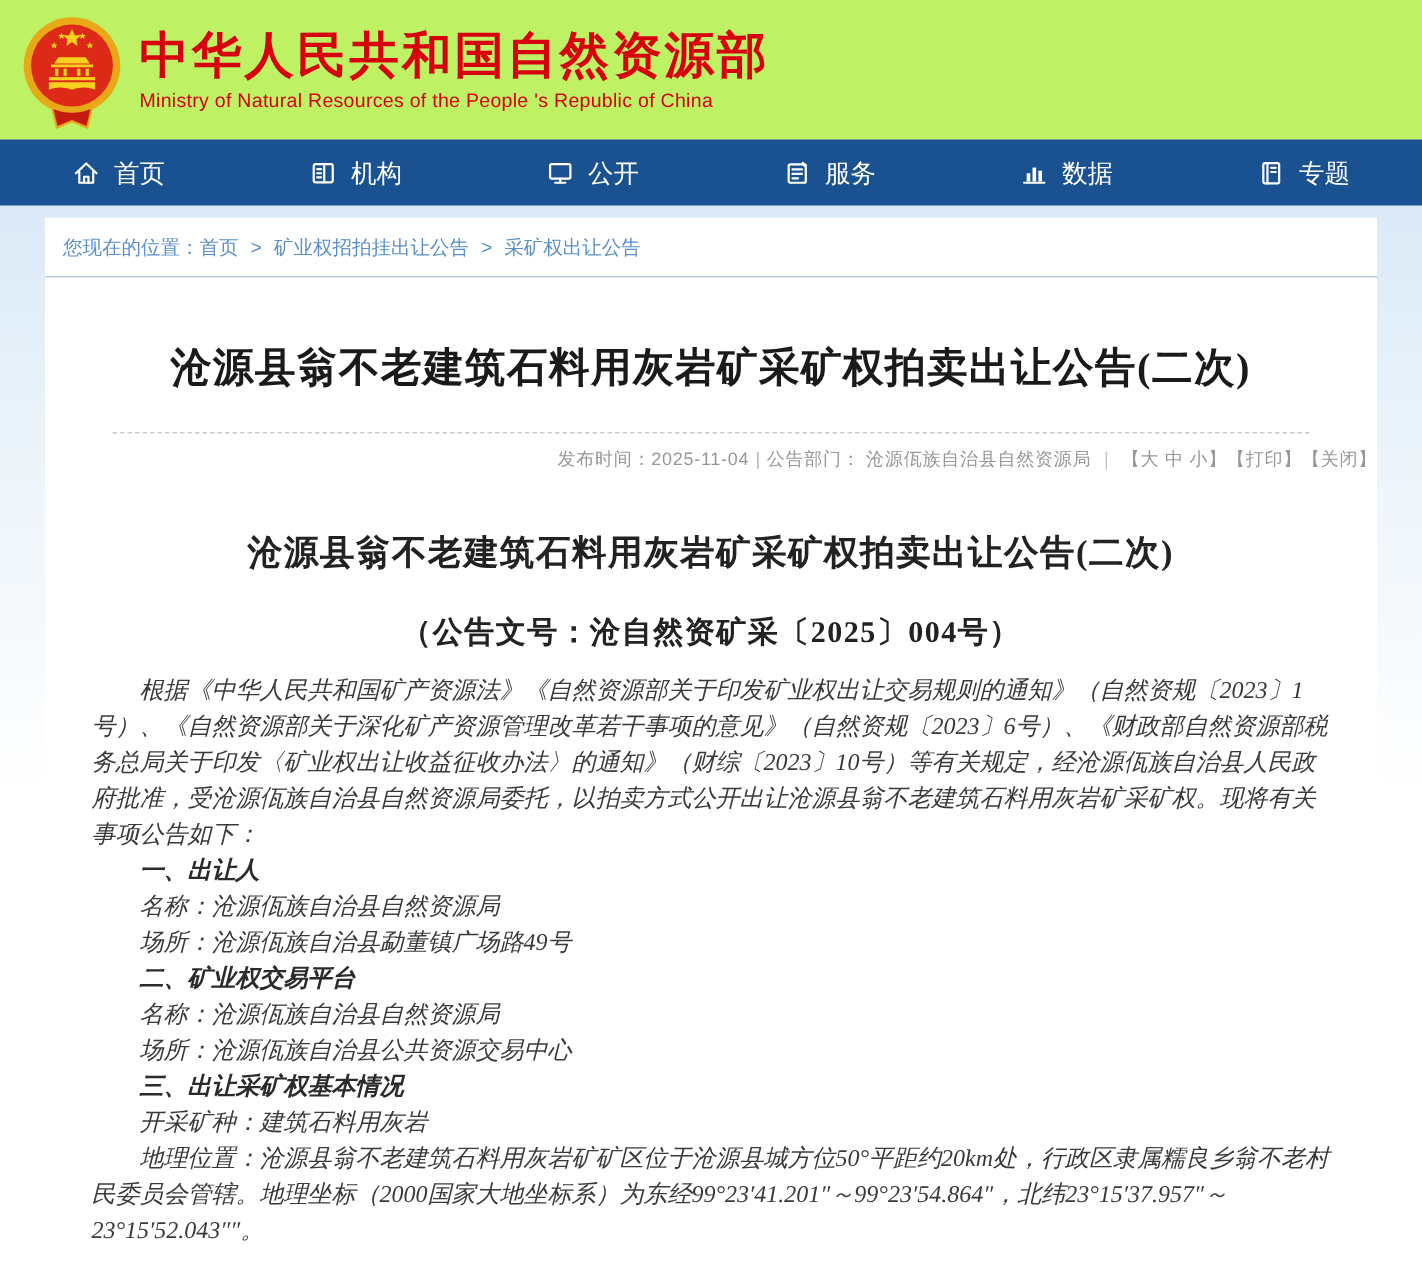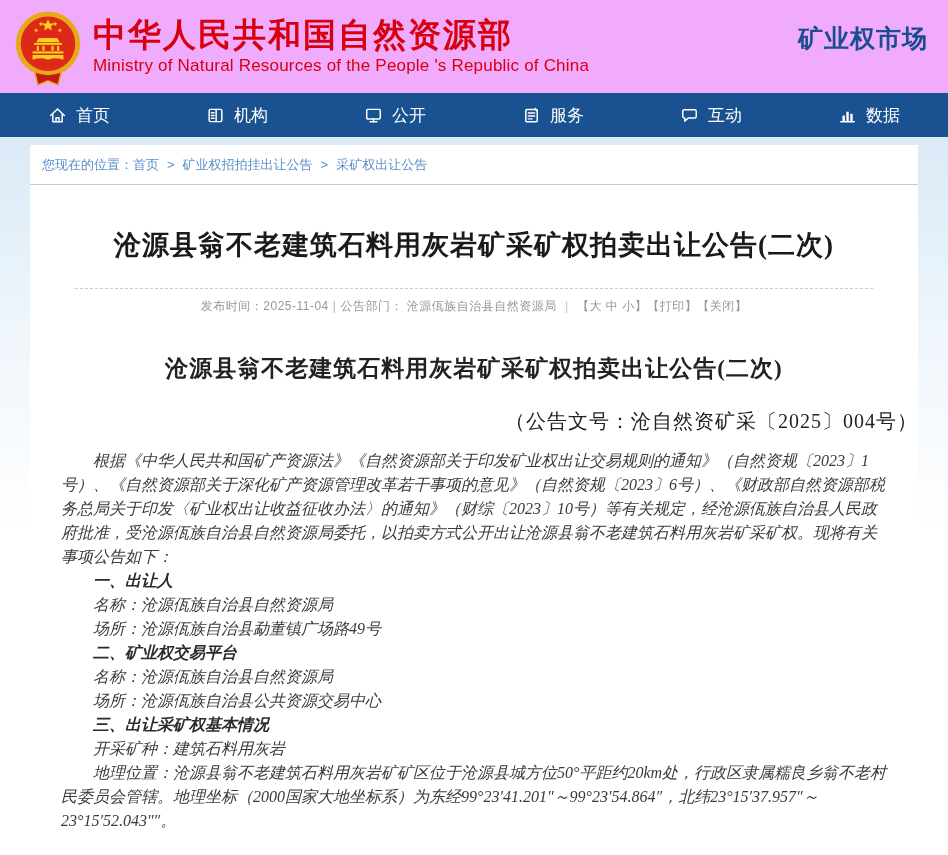--- a/index.html
+++ b/index.html
@@ -5,29 +5,29 @@
   * { box-sizing: border-box; }
   html, body { margin: 0; padding: 0; }
   body {
     width: 948px; height: 855px; overflow: hidden;
     background: linear-gradient(180deg, #cfe1f2 0%, #dcebf7 18%, #eef5fb 38%, #ffffff 62%);
     font-family: "Liberation Sans", "DejaVu Sans", sans-serif;
   }
 
   
   .top-header {
-    height: 93px; background: #f0abfc;
+    height: 93px; background: #bef264;
     display: flex; align-items: center;
   }
   .emblem { width: 70px; height: 82px; margin: 6px 10px 0 13px; flex: 0 0 auto; }
   .title-block { display: flex; flex-direction: column; }
   .site-title {
     font-size: 33px; font-weight: bold; color: #d7000f; letter-spacing: 2px; line-height: 1.1;
   }
-  .site-subtitle { font-size: 17px; color: #d7000f; margin-top: 3px; letter-spacing: .2px; }
+  .site-subtitle { font-size: 13px; color: #d7000f; margin-top: 3px; letter-spacing: .2px; }
   .section-title {
     margin-left: auto; margin-right: 20px; align-self: flex-start; margin-top: 22px;
     font-size: 25px; font-weight: bold; color: #1a4c8e; letter-spacing: 1px;
   }
 
   
   .navbar { height: 44px; background: #1a5191; display: flex; }
   .nav-item {
     flex: 1; display: flex; align-items: center; justify-content: center; gap: 9px;
     color: #ffffff; font-size: 17px; cursor: pointer; white-space: nowrap;
@@ -48,34 +48,34 @@
   .breadcrumb a { color: #5b8fc9; text-decoration: none; cursor: pointer; }
   .breadcrumb .sep { margin: 0 8px; }
 
   .page-title {
     text-align: center; margin: 42px 40px 0 40px;
     font-family: "Liberation Serif", "DejaVu Serif", serif;
     font-weight: bold; font-size: 27px; color: #1a1a1a; letter-spacing: 1px;
   }
   .dashed-divider { border: none; border-top: 1px dashed #cccccc; margin: 25px 45px 0 45px; }
   .article-meta {
-    text-align: center; font-size: 12px; color: #979797; margin-top: 9px; letter-spacing: .5px;
+    text-align: right; font-size: 12px; color: #979797; margin-top: 9px; letter-spacing: .5px;
   }
   .article-meta .sep { margin: 0 4px; color: #b5b5b5; }
   .article-meta .ctrl { cursor: pointer; }
 
   .article-title {
     text-align: center; margin: 38px 40px 0 40px;
     font-family: "Liberation Serif", "DejaVu Serif", serif;
     font-weight: bold; font-size: 23px; color: #222222; letter-spacing: 1px;
   }
   .doc-number {
-    text-align: right; margin-top: 24px;
-    font-family: "Liberation Serif", "DejaVu Serif", serif;
-    font-weight: normal; font-size: 20px; color: #222222; letter-spacing: 1px;
+    text-align: center; margin-top: 24px;
+    font-family: "Liberation Serif", "DejaVu Serif", serif;
+    font-weight: bold; font-size: 20px; color: #222222; letter-spacing: 1px;
   }
 
   .article-body {
     margin-top: 14px; padding: 0 31px;
     font-family: "Liberation Serif", "DejaVu Serif", serif;
     font-size: 16px; color: #3a3a3a;
   }
   .article-body p { margin: 0; line-height: 24px; text-indent: 2em; font-style: italic; }
   .article-body p.sec-heading {
     font-weight: bold; color: #2b2b2b;
@@ -103,21 +103,20 @@
       <rect x="63" y="51" width="3" height="7"></rect>
       <rect x="28" y="59" width="44" height="3"></rect>
       <path d="M28 64 h44 v7 c-7.5 -2.8 -14.5 -2.8 -22 0 c-7.5 -2.8 -14.5 -2.8 -22 0 z"></path>
     </g>
     <path d="M31 88 q19 8 38 0 l-4.5 19 -14.5 -6 -14.5 6 z" fill="#C41A10" stroke="#E8A817" stroke-width="2"></path>
   </svg>
   <div class="title-block">
     <div class="site-title">中华人民共和国自然资源部</div>
     <div class="site-subtitle">Ministry of Natural Resources of the People 's Republic of China</div>
   </div>
-  <div class="section-title">矿业权市场</div>
 </div>
 
 <div class="navbar">
   <div class="nav-item">
     <svg viewBox="0 0 18 18">
         <path d="M2.5 9 L9 2.8 L15.5 9"></path>
         <path d="M4.6 8 V15 H13.4 V8"></path>
         <path d="M7.6 15 V11.2 H10.4 V15"></path>
       </svg>
     <span>首页</span>
@@ -145,32 +144,35 @@
         <rect x="3.6" y="3.4" width="10.8" height="11.6" rx="1"></rect>
         <line x1="6" y1="6.6" x2="12" y2="6.6"></line>
         <line x1="6" y1="9.4" x2="12" y2="9.4"></line>
         <line x1="6" y1="12.2" x2="9.5" y2="12.2"></line>
         <path class="solid" d="M12.6 1.6 l2.4 2.4 -1.3 1.3 -2.4 -2.4 z"></path>
       </svg>
     <span>服务</span>
   </div>
   <div class="nav-item">
     <svg viewBox="0 0 18 18">
-        <path d="M4.2 3.6 h9.6 a1.6 1.6 0 0 1 1.6 1.6 v4.6 a1.6 1.6 0 0 1 -1.6 1.6 h-6 l-3.3 2.9 v-2.9 h-0.3 a1.6 1.6 0 0 1 -1.6 -1.6 v-4.6 a1.6 1.6 0 0 1 1.6 -1.6 z"></path>
-      </svg>
-    <span>互动</span>
-  </div>
-  <div class="nav-item">
-    <svg viewBox="0 0 18 18">
         <line x1="2.6" y1="15" x2="15.4" y2="15"></line>
         <rect class="solid" x="4.2" y="9" width="2.3" height="5.2"></rect>
         <rect class="solid" x="7.9" y="5.4" width="2.3" height="8.8"></rect>
         <rect class="solid" x="11.6" y="7.4" width="2.3" height="6.8"></rect>
       </svg>
     <span>数据</span>
+  </div>
+  <div class="nav-item">
+    <svg viewBox="0 0 18 18">
+        <rect x="4" y="2.6" width="10" height="12.8" rx="1"></rect>
+        <line x1="6.6" y1="2.6" x2="6.6" y2="15.4"></line>
+        <line x1="9" y1="5.6" x2="11.8" y2="5.6"></line>
+        <line x1="9" y1="8.2" x2="11.8" y2="8.2"></line>
+      </svg>
+    <span>专题</span>
   </div>
 </div>
 
 <div class="panel">
 
   <div class="breadcrumb">
     <span>您现在的位置：</span><a>首页</a><span class="sep">&gt;</span><a>矿业权招拍挂出让公告</a><span class="sep">&gt;</span><a>采矿权出让公告</a>
   </div>
 
   <div class="page-title">沧源县翁不老建筑石料用灰岩矿采矿权拍卖出让公告(二次)</div>

